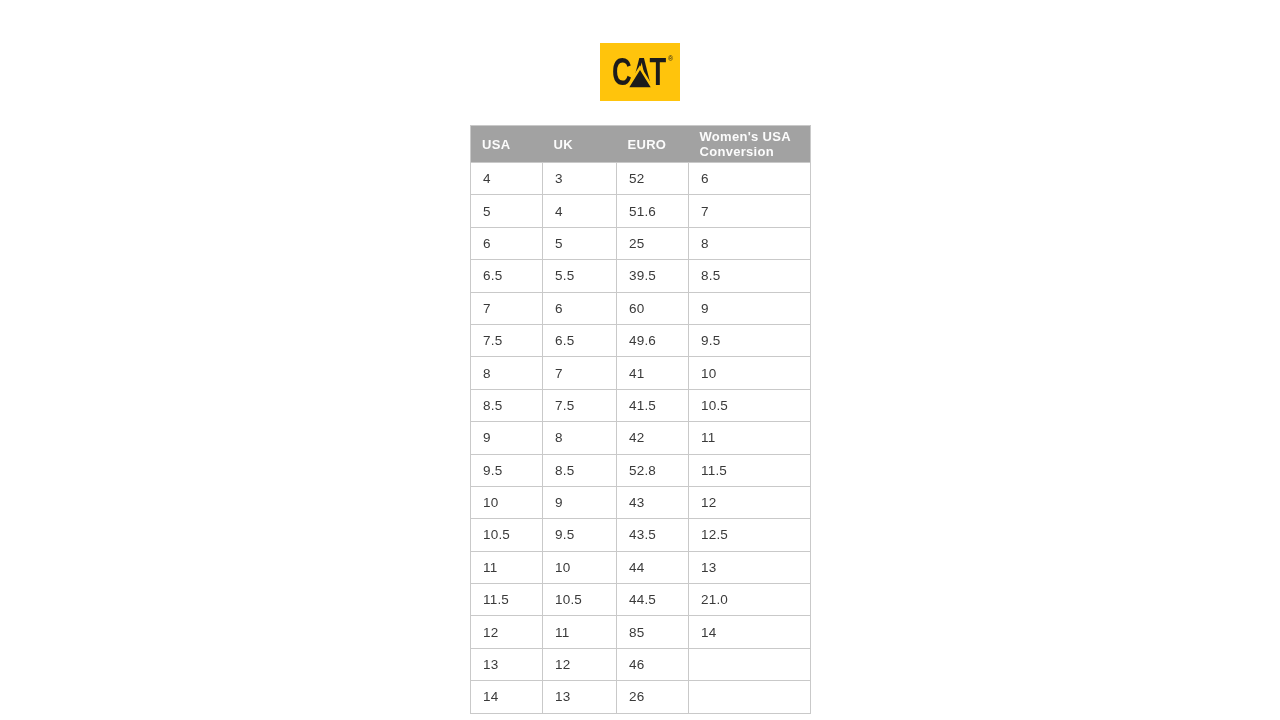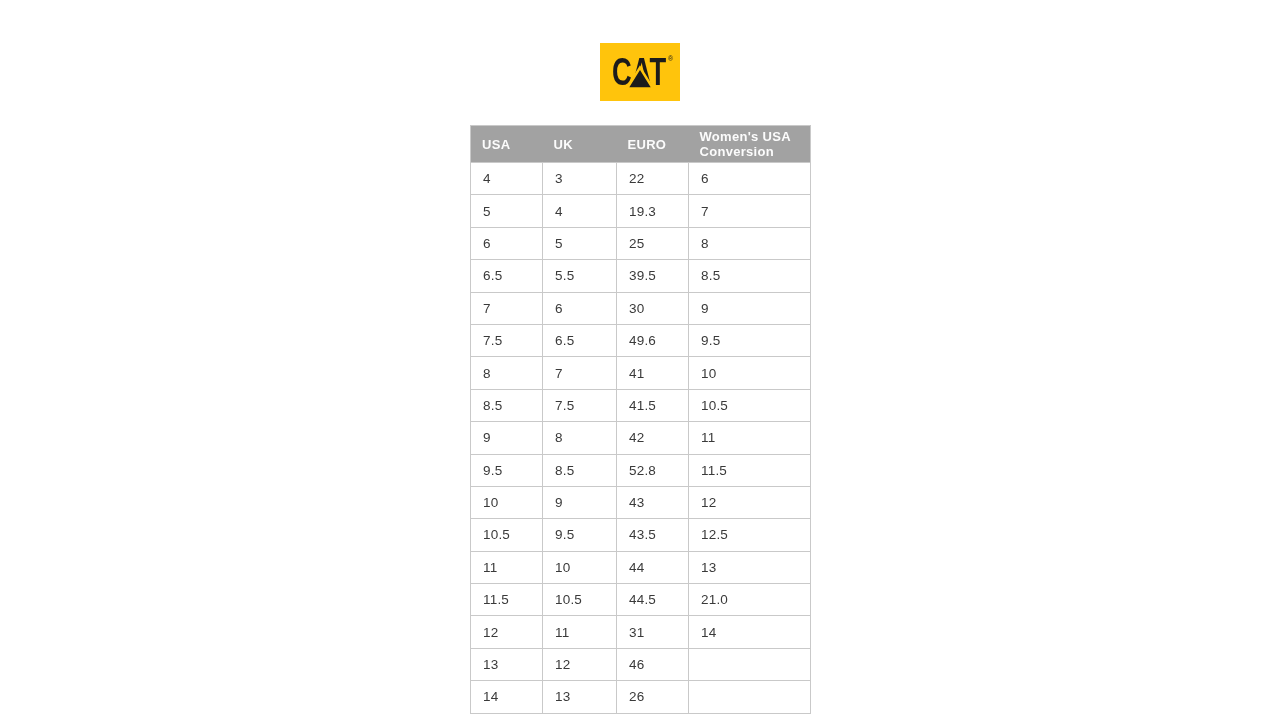--- a/index.html
+++ b/index.html
@@ -87,45 +87,45 @@
         <th>UK</th>
         <th>EURO</th>
         <th>Women's USA Conversion</th>
       </tr>
     </thead>
     <tbody>
 
     <tr>
           <td>4</td>
           <td>3</td>
-          <td>22</td>
+          <td>52</td>
           <td>6</td>
         </tr>
         <tr>
           <td>5</td>
           <td>4</td>
-          <td>19.3</td>
+          <td>51.6</td>
           <td>7</td>
         </tr>
         <tr>
           <td>6</td>
           <td>5</td>
           <td>25</td>
           <td>8</td>
         </tr>
         <tr>
           <td>6.5</td>
           <td>5.5</td>
           <td>39.5</td>
           <td>8.5</td>
         </tr>
         <tr>
           <td>7</td>
           <td>6</td>
-          <td>30</td>
+          <td>60</td>
           <td>9</td>
         </tr>
         <tr>
           <td>7.5</td>
           <td>6.5</td>
           <td>49.6</td>
           <td>9.5</td>
         </tr>
         <tr>
           <td>8</td>
@@ -171,21 +171,21 @@
         </tr>
         <tr>
           <td>11.5</td>
           <td>10.5</td>
           <td>44.5</td>
           <td>21.0</td>
         </tr>
         <tr>
           <td>12</td>
           <td>11</td>
-          <td>31</td>
+          <td>85</td>
           <td>14</td>
         </tr>
         <tr>
           <td>13</td>
           <td>12</td>
           <td>46</td>
           <td></td>
         </tr>
         <tr>
           <td>14</td>

